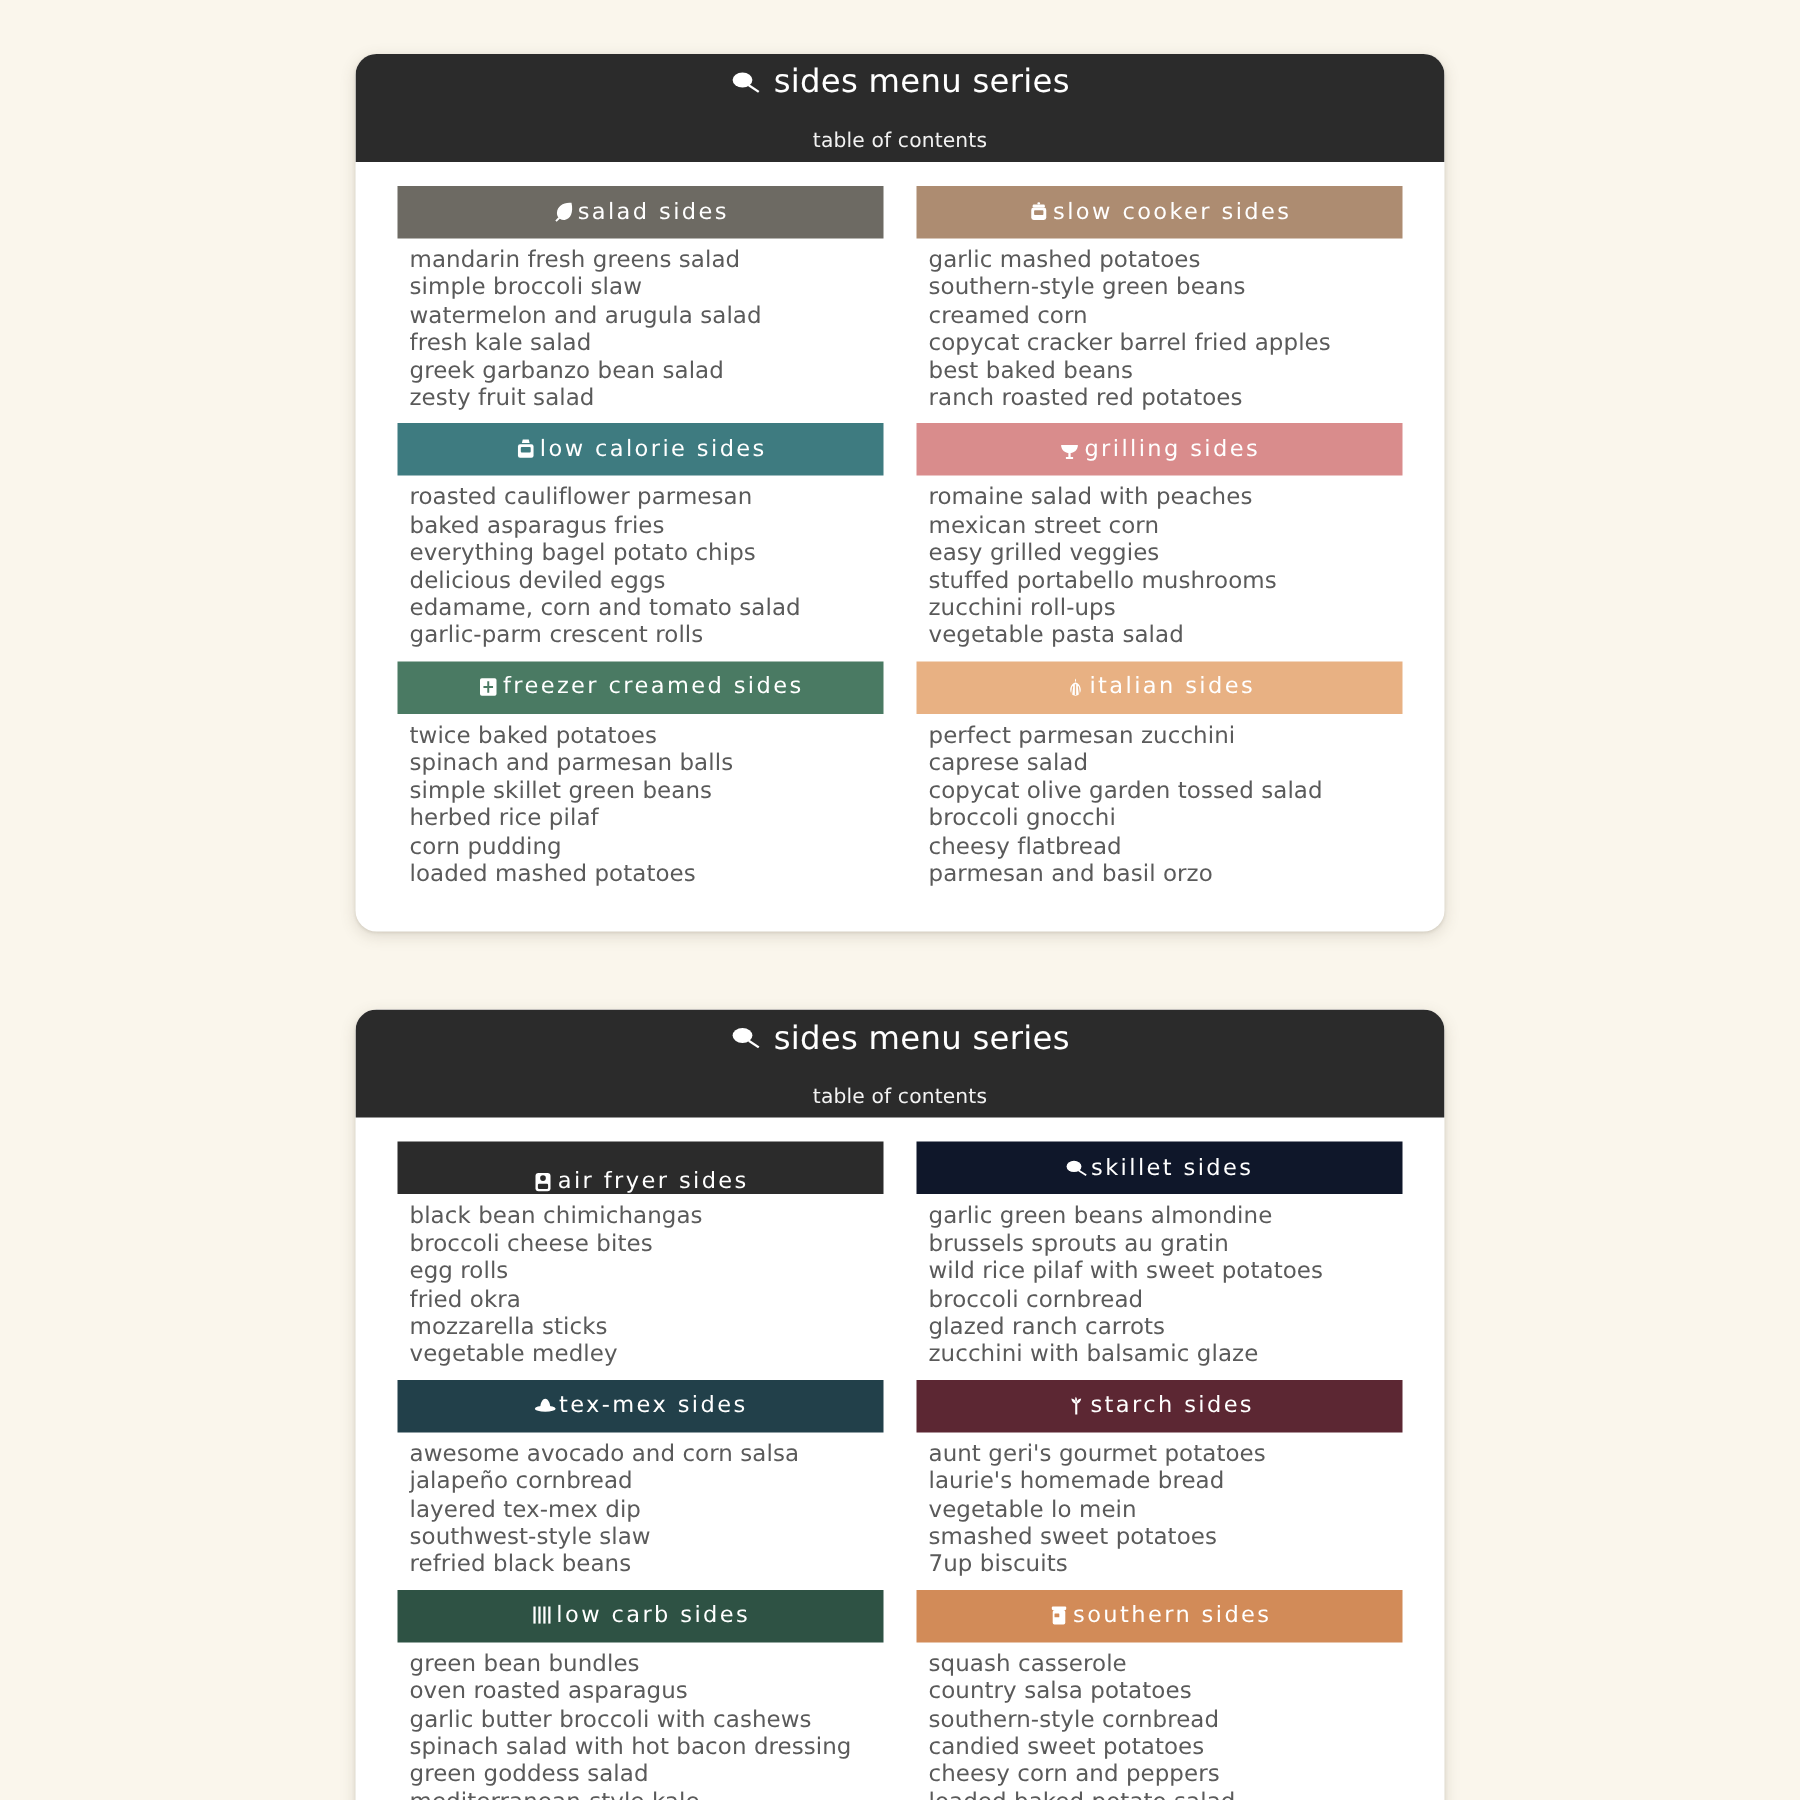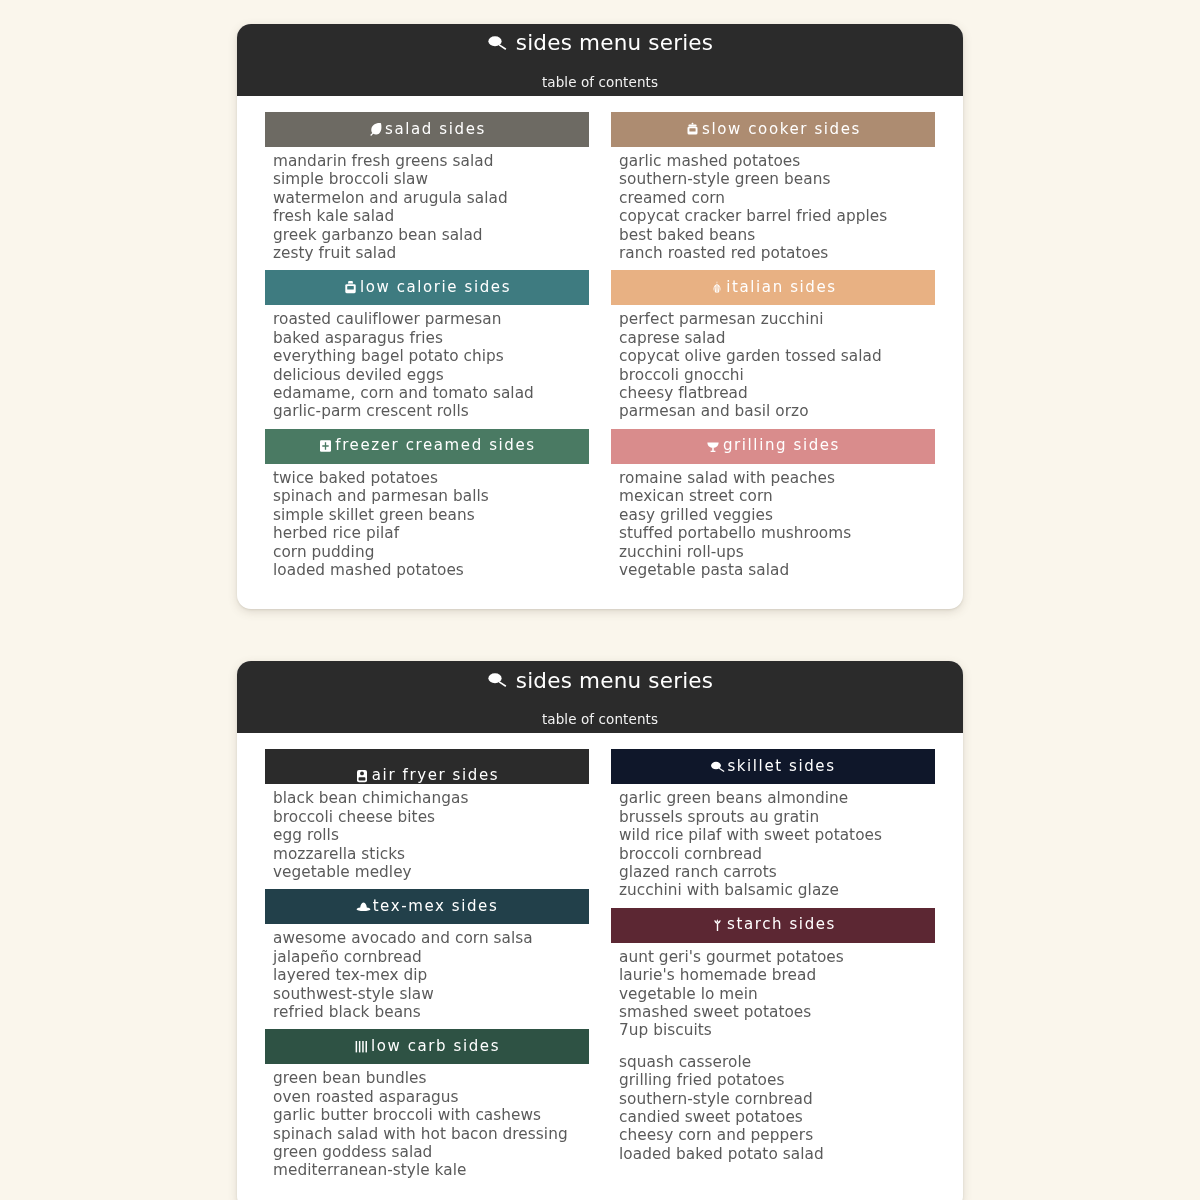--- a/index.html
+++ b/index.html
@@ -8,21 +8,21 @@
     background:#faf6ec;
     font-family:"DejaVu Sans","Liberation Sans",sans-serif;
     overflow:hidden;
     position:relative;
   }
   .page{
     position:absolute;inset:0;
     display:flex;flex-direction:column;
     align-items:center;
     justify-content:flex-start;
-    padding-top:24px;
+    padding-top:36px;
     box-sizing:border-box;
   }
   .card{
     width:726px;
     background:#ffffff;
     border-radius:14px;
     overflow:hidden;
     box-shadow:0 3px 10px rgba(90,80,60,.17), 0 1px 2px rgba(90,80,60,.12);
     position:relative;
   }
@@ -198,57 +198,57 @@
               <ul class="items">
                 <li>garlic mashed potatoes</li>
                 <li>southern-style green beans</li>
                 <li>creamed corn</li>
                 <li>copycat cracker barrel fried apples</li>
                 <li>best baked beans</li>
                 <li>ranch roasted red potatoes</li>
               </ul>
             </div>
             <div class="section">
+              <div class="section-bar" style="background: rgb(217, 140, 140);">
+                <span class="bar-icon">
+                  <svg width="14" height="13" viewBox="0 0 14 13">
+                    <path d="M1.4 3.6h11.2c0 3.3-2.5 5.4-5.6 5.4S1.4 6.9 1.4 3.6z" fill="#fff"></path>
+                    <path d="M7 9v3.2" stroke="#fff" stroke-width="1.5"></path>
+                    <path d="M4.6 12.4h4.8" stroke="#fff" stroke-width="1.4"></path>
+                  </svg>
+                </span>
+                <span class="section-title">grilling sides</span>
+              </div>
+              <ul class="items">
+                <li>romaine salad with peaches</li>
+                <li>mexican street corn</li>
+                <li>easy grilled veggies</li>
+                <li>stuffed portabello mushrooms</li>
+                <li>zucchini roll-ups</li>
+                <li>vegetable pasta salad</li>
+              </ul>
+            </div>
+            <div class="section">
               <div class="section-bar" style="background: rgb(232, 177, 131);">
                 <span class="bar-icon">
                   <svg width="14" height="14" viewBox="0 0 14 14">
                     <path d="M7 1.3c.5 1 .4 1.9-.1 2.6 2 .6 3.6 2.6 3.6 5 0 2.3-1.5 3.9-3.5 3.9S3.5 11.2 3.5 8.9c0-2.4 1.6-4.4 3.6-5-.6-.7-.6-1.6-.1-2.6z" fill="#fff"></path>
                     <path d="M7 5.2v7.2" stroke="#e8b183" stroke-width=".9"></path>
                     <path d="M5.1 6.6 4.4 12M8.9 6.6l.7 5.4" stroke="#e8b183" stroke-width=".8"></path>
                   </svg>
                 </span>
                 <span class="section-title">italian sides</span>
               </div>
               <ul class="items">
                 <li>perfect parmesan zucchini</li>
                 <li>caprese salad</li>
                 <li>copycat olive garden tossed salad</li>
                 <li>broccoli gnocchi</li>
                 <li>cheesy flatbread</li>
                 <li>parmesan and basil orzo</li>
-              </ul>
-            </div>
-            <div class="section">
-              <div class="section-bar" style="background: rgb(217, 140, 140);">
-                <span class="bar-icon">
-                  <svg width="14" height="13" viewBox="0 0 14 13">
-                    <path d="M1.4 3.6h11.2c0 3.3-2.5 5.4-5.6 5.4S1.4 6.9 1.4 3.6z" fill="#fff"></path>
-                    <path d="M7 9v3.2" stroke="#fff" stroke-width="1.5"></path>
-                    <path d="M4.6 12.4h4.8" stroke="#fff" stroke-width="1.4"></path>
-                  </svg>
-                </span>
-                <span class="section-title">grilling sides</span>
-              </div>
-              <ul class="items">
-                <li>romaine salad with peaches</li>
-                <li>mexican street corn</li>
-                <li>easy grilled veggies</li>
-                <li>stuffed portabello mushrooms</li>
-                <li>zucchini roll-ups</li>
-                <li>vegetable pasta salad</li>
               </ul>
             </div>
           </div>
         </div>
       </div>
       <div class="card">
         <div class="card-header" style="background: rgb(43, 43, 43);">
           <div class="brand">
             <span class="brand-icon">
               <svg width="20" height="15" viewBox="0 0 20 15">
@@ -271,20 +271,21 @@
                     <circle cx="6" cy="4.4" r="1.9" fill="#2b2b2b"></circle>
                     <rect x="2.6" y="8.2" width="6.8" height="3.4" rx=".8" fill="#2b2b2b"></rect>
                   </svg>
                 </span>
                 <span class="section-title">air fryer sides</span>
               </div>
               <ul class="items">
                 <li>black bean chimichangas</li>
                 <li>broccoli cheese bites</li>
                 <li>egg rolls</li>
+                <li>fried okra</li>
                 <li>mozzarella sticks</li>
                 <li>vegetable medley</li>
               </ul>
             </div>
             <div class="section">
               <div class="section-bar" style="background: rgb(34, 64, 74);">
                 <span class="bar-icon">
                   <svg width="16" height="11" viewBox="0 0 16 11">
                     <ellipse cx="8" cy="8.3" rx="7.4" ry="2.1" fill="#fff"></ellipse>
                     <path d="M4.4 8C4.4 4.4 5.9 1.2 8 1.2S11.6 4.4 11.6 8z" fill="#fff"></path>
@@ -356,23 +357,33 @@
               </div>
               <ul class="items">
                 <li>aunt geri's gourmet potatoes</li>
                 <li>laurie's homemade bread</li>
                 <li>vegetable lo mein</li>
                 <li>smashed sweet potatoes</li>
                 <li>7up biscuits</li>
               </ul>
             </div>
             <div class="section">
+              <div class="section-bar" style="background: rgb(210, 139, 88);">
+                <span class="bar-icon">
+                  <svg width="12" height="14" viewBox="0 0 12 14">
+                    <rect x="1.8" y="3.4" width="8.4" height="9.6" rx="1.2" fill="#fff"></rect>
+                    <rect x="1.2" y="1" width="9.6" height="2.4" rx=".7" fill="#fff"></rect>
+                    <rect x="3" y="5.6" width="3.2" height="2.6" rx=".4" fill="#d28b58"></rect>
+                  </svg>
+                </span>
+                <span class="section-title">southern sides</span>
+              </div>
               <ul class="items">
                 <li>squash casserole</li>
-                <li>grilling fried potatoes</li>
+                <li>country salsa potatoes</li>
                 <li>southern-style cornbread</li>
                 <li>candied sweet potatoes</li>
                 <li>cheesy corn and peppers</li>
                 <li>loaded baked potato salad</li>
               </ul>
             </div>
           </div>
         </div>
       </div>
     </div>

